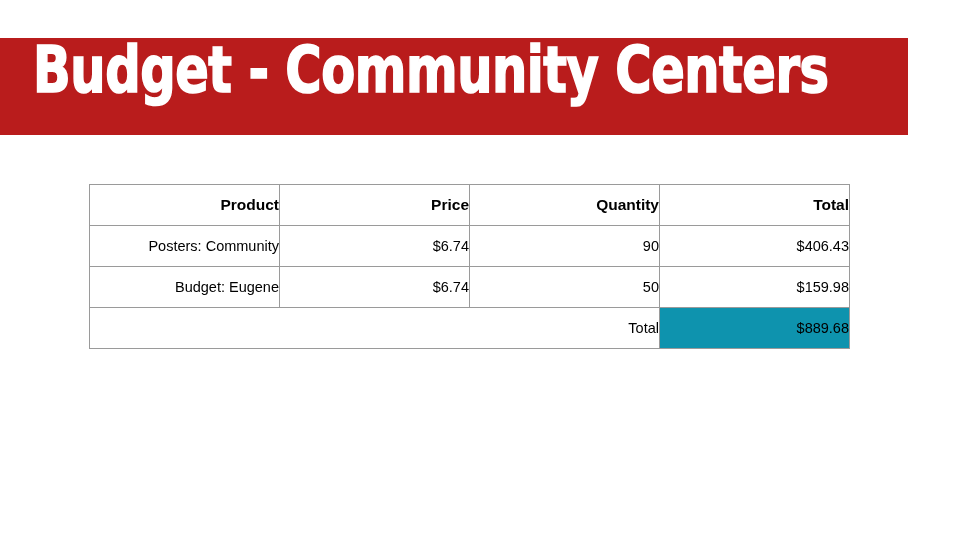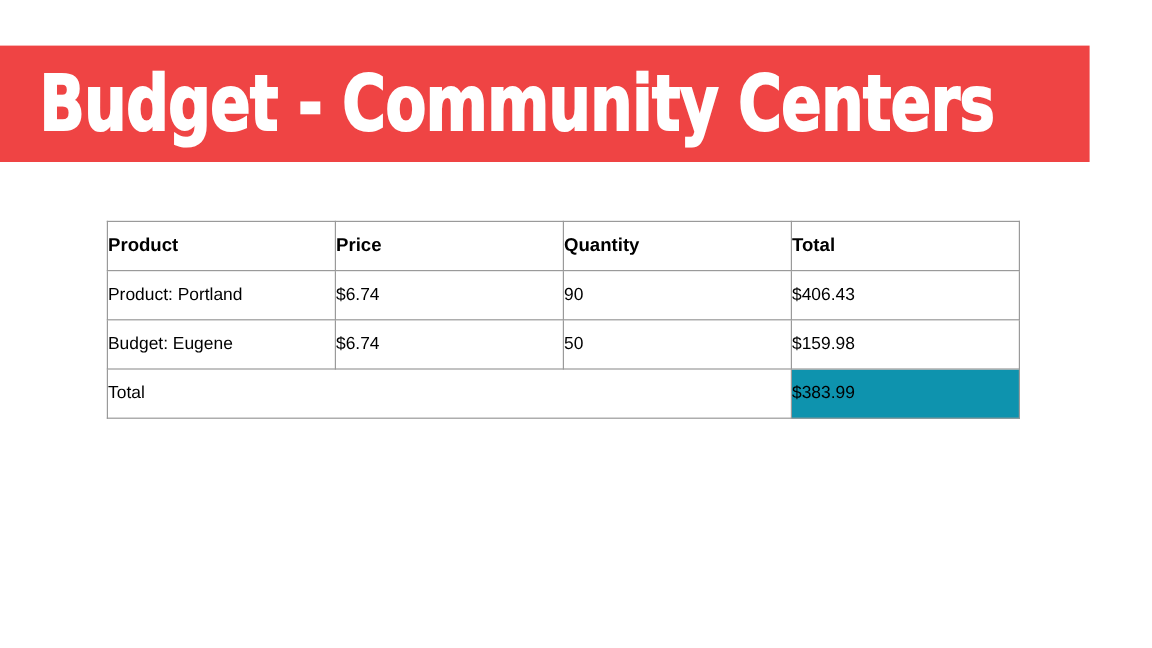--- a/index.html
+++ b/index.html
@@ -15,23 +15,23 @@
     font-family: "Liberation Sans", sans-serif;
   }
 
   
   #title-banner {
     position: absolute;
     left: 0;
     top: 38px;
     width: 908px;
     height: 97px;
-    background: #ef4444;
+    background: #b91c1c;
     display: flex;
-    align-items: center;
+    align-items: flex-start;
   }
   #title-text {
     color: #ffffff;
     font-family: "Liberation Sans Narrow", "DejaVu Sans Condensed", "Liberation Sans", sans-serif;
     font-weight: bold;
     font-size: 64px;
     line-height: 64px;
     letter-spacing: -0.5px;
     margin-left: 33px;
     transform: scaleX(0.86);
@@ -46,21 +46,21 @@
     left: 89px;
     top: 184px;
     width: 760px;
     border-collapse: collapse;
     table-layout: fixed;
   }
   #budget-table td, #budget-table th {
     border: 1px solid #9a9a9a;
     padding: 0;
     height: 40px;
-    text-align: left;
+    text-align: right;
     vertical-align: middle;
     font-size: 14.5px;
     color: #000000;
     font-weight: normal;
   }
   #budget-table thead th {
     font-weight: bold;
     font-size: 15.5px;
     height: 40px;
   }
@@ -95,29 +95,29 @@
   <thead>
     <tr>
       <th>Product</th>
       <th>Price</th>
       <th>Quantity</th>
       <th>Total</th>
     </tr>
   </thead>
   <tbody>
     <tr>
-      <td>Product: Portland</td>
+      <td>Posters: Community</td>
       <td>$6.74</td>
       <td>90</td>
       <td>$406.43</td>
     </tr>
     <tr>
       <td>Budget: Eugene</td>
       <td>$6.74</td>
       <td>50</td>
       <td>$159.98</td>
     </tr>
     <tr>
       <td class="total-label-cell" colspan="3">Total</td>
-      <td class="grand-total-cell">$383.99</td>
+      <td class="grand-total-cell">$889.68</td>
     </tr>
   </tbody>
 </table>
 
 </body></html>

